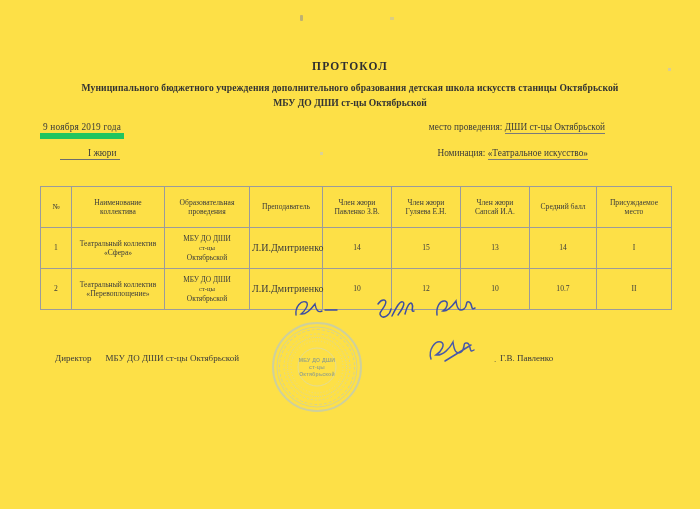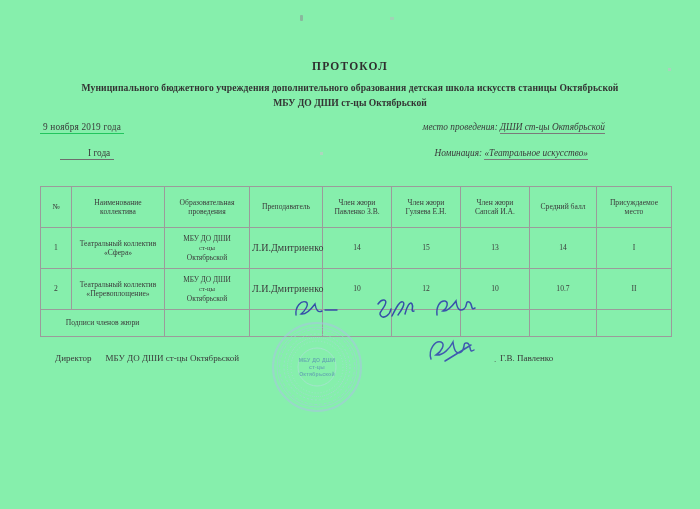--- a/index.html
+++ b/index.html
@@ -14,21 +14,21 @@
     font-family: "Liberation Serif", serif;
     color: #3a3a3a;
     position: relative;
     overflow: hidden;
     -webkit-font-smoothing: antialiased;
   }
 
   .page {
     position: absolute;
     inset: 0;
-    background: #86efac;
+    background: #fde047;
   }
 
   
   .scan-speck {
     position: absolute;
     left: 300px;
     top: 15px;
     width: 3px;
     height: 6px;
     background: #8d8d92;
@@ -104,33 +104,32 @@
     left: 40px;
     right: 40px;
     display: flex;
     justify-content: space-between;
     align-items: baseline;
   }
   .meta-row-1 { top: 0px; }
   .meta-row-2 { top: 26px; }
 
   .date-line {
-    border-bottom: 1px solid #22c55e;
+    border-bottom: 6px solid #22c55e;
     padding: 0 3px 1px 3px;
     letter-spacing: .2px;
   }
   .meta-left-2 {
     margin-left: 20px;
     border-bottom: 1px solid #6d6d6d;
     padding: 0 4px 1px 28px;
   }
   .meta-right {
     margin-right: 55px;
     white-space: nowrap;
-    font-style: italic;
   }
   .meta-right-1 { margin-right: 55px; }
   .meta-right-2 { margin-right: 72px; }
   .underline-val {
     border-bottom: 1px solid #7a7a7a;
     padding-bottom: 1px;
   }
 
   
   .proto-table {
@@ -293,21 +292,21 @@
 
   <div class="meta">
     <div class="meta-row meta-row-1">
       <div class="date-line">9  ноября  2019  года</div>
       <div class="meta-right meta-right-1">
         <span>место проведения:</span>
         <span class="underline-val">ДШИ ст-цы Октябрьской</span>
       </div>
     </div>
     <div class="meta-row meta-row-2">
-      <div class="meta-left-2">I     года</div>
+      <div class="meta-left-2">I     жюри</div>
       <div class="meta-right meta-right-2">
         <span>Номинация:</span>
         <span class="underline-val">«Театральное искусство»</span>
       </div>
     </div>
   </div>
 
   <table class="proto-table">
     <thead>
       <tr>
@@ -373,30 +372,20 @@
           <div>Октябрьской</div>
         </td>
         <td class="cell-teacher">Л.И.Дмитриенко</td>
         <td>10</td>
         <td>12</td>
         <td>10</td>
         <td>10.7</td>
         <td>II</td>
       </tr>
 
-      <tr class="sign-row">
-        <td colspan="2" class="sign-label">Подписи членов жюри</td>
-        <td class="sign-cell"></td>
-        <td class="sign-cell"></td>
-        <td class="sign-cell"></td>
-        <td class="sign-cell"></td>
-        <td class="sign-cell"></td>
-        <td class="sign-cell"></td>
-        <td class="sign-cell"></td>
-      </tr>
 
     </tbody>
   </table>
 
   <svg class="sig sig-j1" width="48" height="22" viewBox="0 0 48 22">
     <path d="M4 17 C3 9, 9 2, 14 4 C18 6, 12 14, 9 16 C14 17, 20 10, 23 6 C24 12, 26 15, 30 13
              M33 12 L45 12" fill="none" stroke="#2f42a8" stroke-width="1.4" stroke-linecap="round"></path>
   </svg>
 
   <svg class="sig sig-j2" width="46" height="24" viewBox="0 0 46 24">

